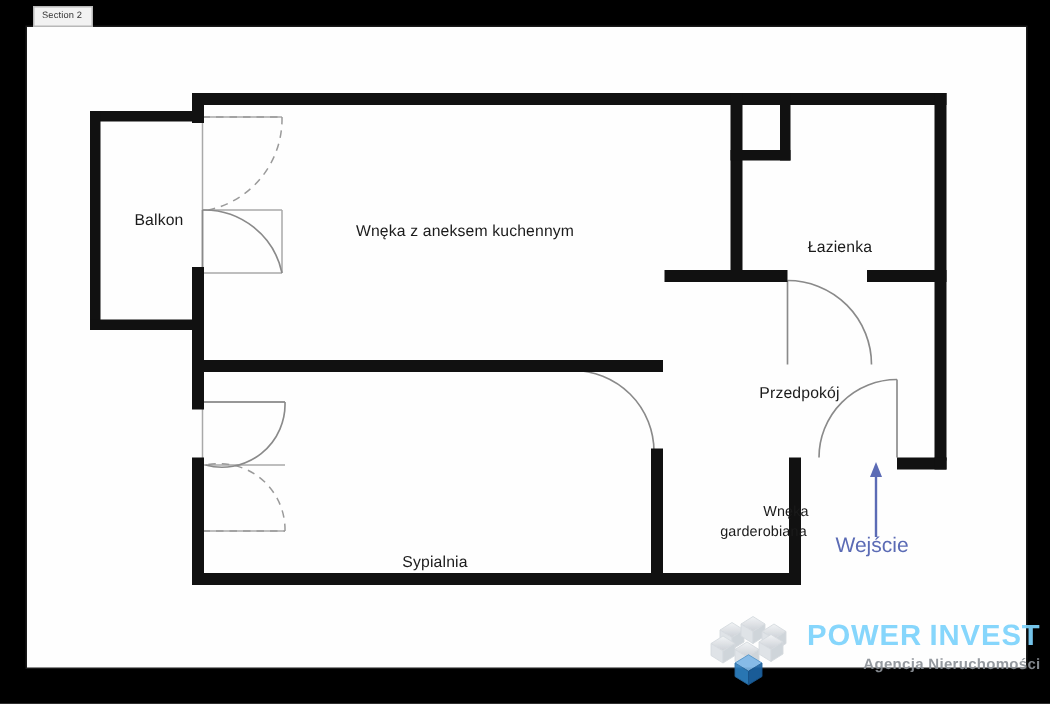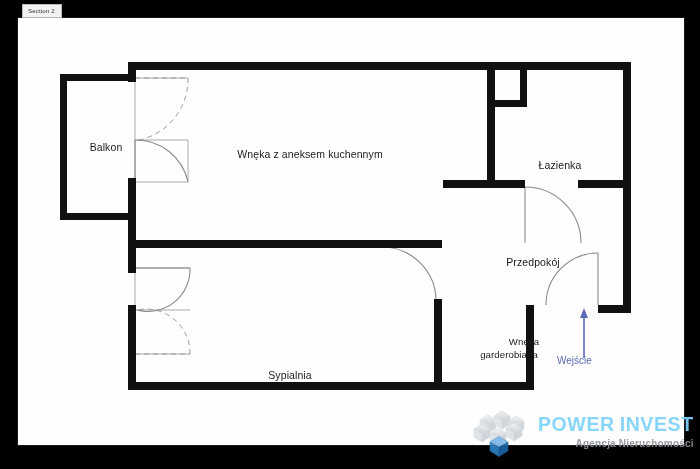--- a/index.html
+++ b/index.html
@@ -21,21 +21,21 @@
   
   .plan{position:absolute;left:0;top:0;width:700px;height:469px;}
   .plan svg{position:absolute;left:0;top:0;}
 
   
   .rlabel{position:absolute;color:#1b1b1b;font-size:10.5px;white-space:nowrap;
           letter-spacing:.1px;line-height:1.25;text-align:center;}
   .rlabel.small{font-size:9.6px;}
   .rlabel.two{line-height:1.35;}
 
-  .entry-label{position:absolute;color:#5b6bb5;font-size:10px;white-space:nowrap;text-align:center;}
+  .entry-label{position:absolute;color:#5b6bb5;font-size:14px;white-space:nowrap;text-align:center;}
 
   
   .wm{position:absolute;right:6px;bottom:6px;width:228px;height:62px;
       display:flex;align-items:center;gap:6px;opacity:.93;}
   .wm-cubes{position:relative;width:66px;height:52px;flex:0 0 auto;}
   .wm-text{display:flex;flex-direction:column;justify-content:center;}
   .wm-main{font-size:19.5px;font-weight:bold;letter-spacing:.6px;line-height:1;}
   .wm-pow{color:#7dd3fc;}
   .wm-inv{color:#7dd3fc;}
   .wm-sub{font-size:10px;color:#8d9298;text-align:right;margin-top:3px;

